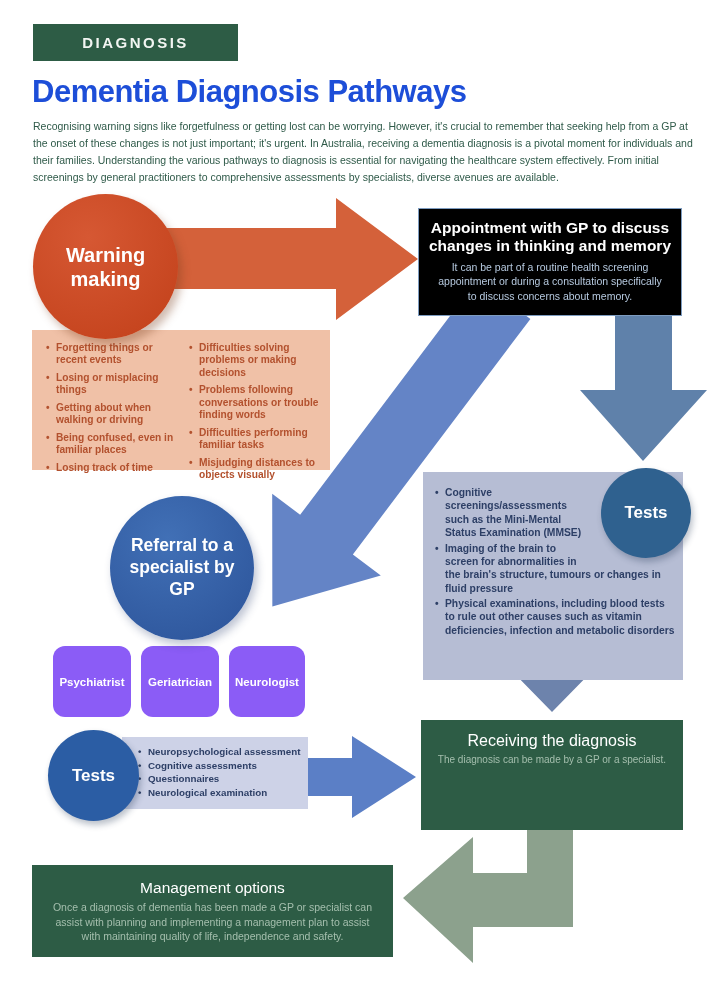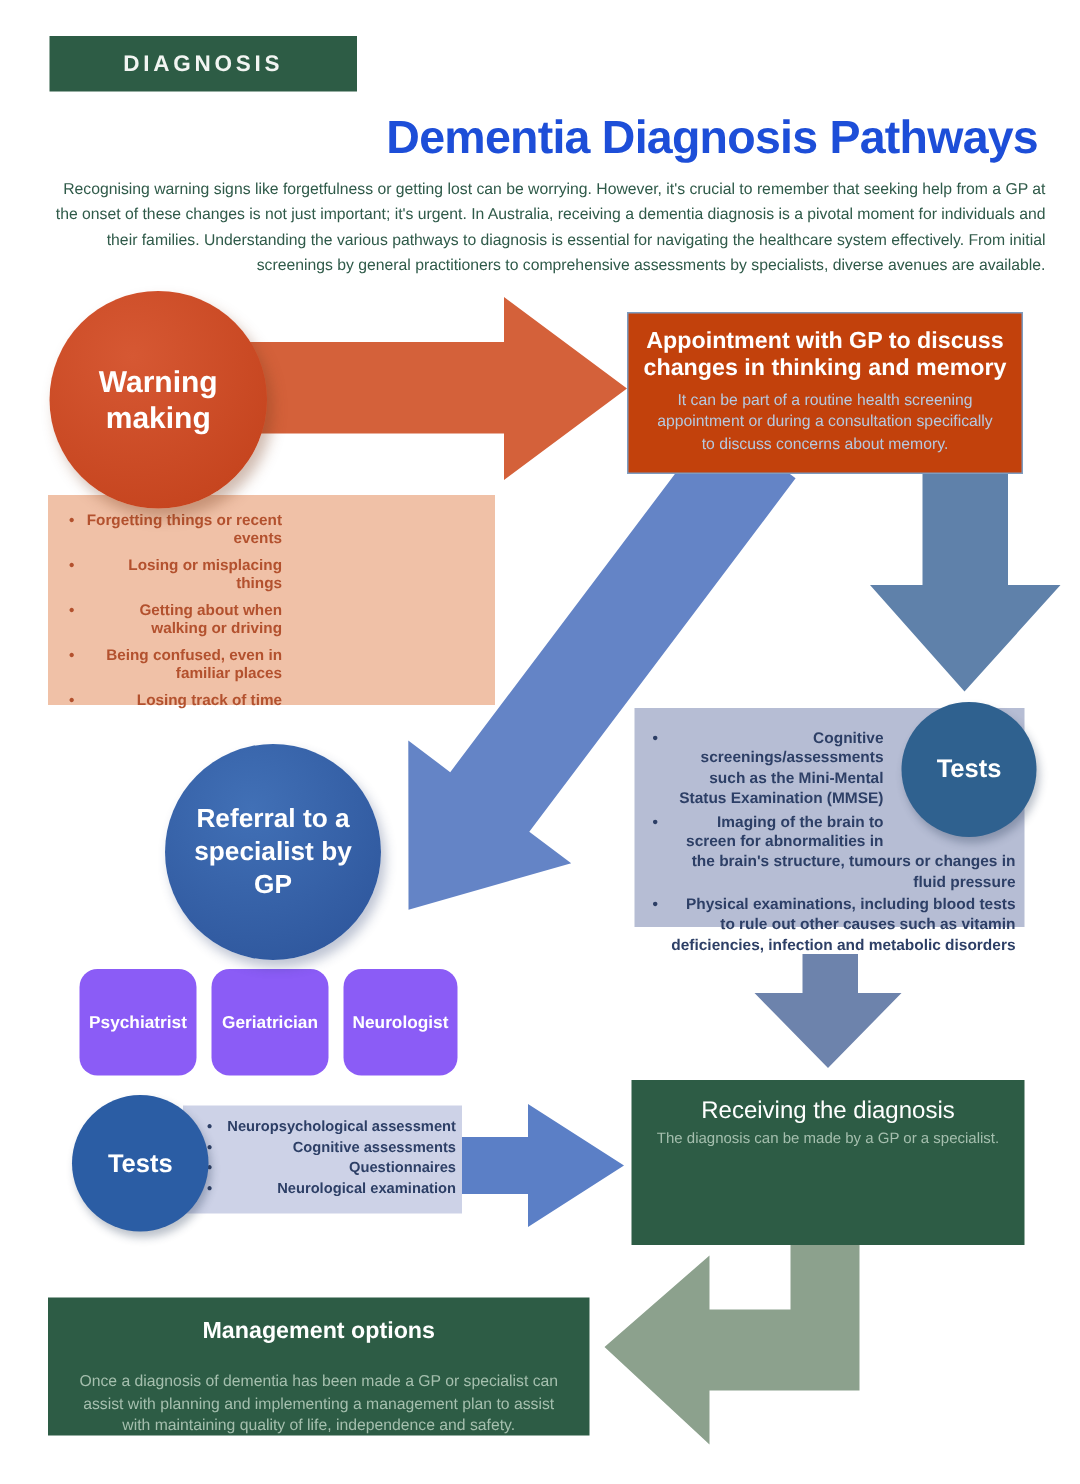--- a/index.html
+++ b/index.html
@@ -2,21 +2,21 @@
 <html><head>
 <meta charset="utf-8">
 <style>
   html,body{margin:0;padding:0;background:#ffffff;}
   .page{
     position:relative;width:720px;height:989px;background:#ffffff;overflow:hidden;
     font-family:"Liberation Sans",sans-serif;
   }
   .abs{position:absolute;}
   #arrows{position:absolute;left:0;top:0;z-index:1;}
-  .layer2{z-index:2;text-align:right;}
+  .layer2{z-index:2;}
   .layer3{z-index:3;}
 
   
   .badge{
     left:33px;top:24px;width:205px;height:37px;background:#2d5c45;
     color:#f2f5f2;font-weight:bold;font-size:15px;letter-spacing:2.5px;
     display:flex;align-items:center;justify-content:center;
   }
   .title{
     left:32px;top:74px;width:660px;color:#1d4ed8;font-weight:bold;font-size:31px;letter-spacing:-0.5px;
@@ -46,37 +46,37 @@
     left:601px;top:468px;width:90px;height:90px;background:#2f618f;
     box-shadow:2px 4px 6px rgba(30,50,80,0.3);font-size:17px;
   }
   .tests-circle-left{
     left:48px;top:730px;width:91px;height:91px;background:#2b5da4;
     box-shadow:2px 4px 6px rgba(30,50,80,0.3);font-size:17px;
   }
 
   
   .gp-card{
-    left:418px;top:208px;width:264px;height:108px;background:#c2410c;
+    left:418px;top:208px;width:264px;height:108px;background:#000000;
     border:1px solid #7d9cc0;box-sizing:border-box;text-align:center;color:#fff;
   }
   .gp-card .card-title{font-weight:bold;font-size:15.5px;line-height:1.18;margin:10px 10px 4px;}
   .gp-card .card-body{color:#b6c9df;font-size:10.5px;line-height:1.4;margin:0 16px;}
 
   .salmon-card{
     left:32px;top:330px;width:298px;height:140px;background:#f0c1a7;
     box-sizing:border-box;padding:12px 8px 0 14px;display:flex;gap:10px;
   }
   .salmon-card ul{margin:0;padding:0;list-style:none;width:142px;
     color:#b3512e;font-size:10.2px;font-weight:bold;line-height:1.22;}
   .salmon-card li{position:relative;padding-left:10px;margin-bottom:5px;}
   .salmon-card li::before{content:"•";position:absolute;left:0;}
 
   .tests-card-right{
-    left:423px;top:472px;width:260px;height:146px;background:#b6bdd4;
+    left:423px;top:472px;width:260px;height:208px;background:#b6bdd4;
     box-sizing:border-box;padding:14px 6px 0 12px;
   }
   .tests-card-right .spacer{float:right;width:88px;height:80px;}
   .tests-card-right ul{margin:0;padding:0;list-style:none;
     color:#2d3f66;font-size:10.3px;font-weight:bold;line-height:1.3;}
   .tests-card-right li{position:relative;padding-left:10px;margin-bottom:2px;}
   .tests-card-right li::before{content:"•";position:absolute;left:0;}
 
   .tests-card-left{
     left:122px;top:737px;width:186px;height:72px;background:#cdd2e7;
@@ -95,21 +95,21 @@
   .spec-1{left:53px;width:78px;}
   .spec-2{left:141px;width:78px;}
   .spec-3{left:229px;width:76px;}
 
   .green-card{background:#2d5c45;color:#fff;text-align:center;box-sizing:border-box;}
   .receiving-card{left:421px;top:720px;width:262px;height:110px;padding:12px 10px 0;}
   .receiving-card .card-title{font-weight:normal;font-size:16px;margin-bottom:3px;}
   .receiving-card .card-body{color:#a5bfae;font-size:10px;line-height:1.35;}
   .receiving-card .card-body + .card-body{margin-top:6px;}
   .management-card{left:32px;top:865px;width:361px;height:92px;padding:14px 18px 0;}
-  .management-card .card-title{font-weight:bold;font-size:15.5px;margin-bottom:17px;text-align:center;}
+  .management-card .card-title{font-weight:normal;font-size:15.5px;margin-bottom:3px;text-align:center;}
   .management-card .card-body{color:#a5bfae;font-size:10.5px;line-height:1.4;}
 </style>
 </head>
 <body>
 
 <div class="page">
 
   <svg id="arrows" width="720" height="989" viewBox="0 0 720 989">
     <polygon points="150,228 336,228 336,198 418,259 336,320 336,289 150,289" fill="#d4613a"></polygon>
     <path transform="translate(492,315) rotate(127)" d="M-20,-33 L275,-33 L275,-68 L365,0 L275,68 L275,33 L-20,33 Z" fill="#6484c6"></path>
@@ -129,20 +129,26 @@
     <span style="width:90px;">Warning making</span>
   </div>
 
   <div class="abs salmon-card layer2">
     <ul>
         <li>Forgetting things or recent events</li>
         <li>Losing or misplacing things</li>
         <li>Getting about when walking or driving</li>
         <li>Being confused, even in familiar places</li>
         <li>Losing track of time</li>
+      </ul>
+    <ul>
+        <li>Difficulties solving problems or making decisions</li>
+        <li>Problems following conversations or trouble finding words</li>
+        <li>Difficulties performing familiar tasks</li>
+        <li>Misjudging distances to objects visually</li>
       </ul>
   </div>
 
   <div class="abs gp-card layer2">
     <div class="card-title">Appointment with GP to discuss changes in thinking and memory</div>
     <div class="card-body">It can be part of a routine health screening appointment or during a consultation specifically to discuss concerns about memory.</div>
   </div>
 
   <div class="abs tests-card-right layer2">
     <div class="spacer"></div>

